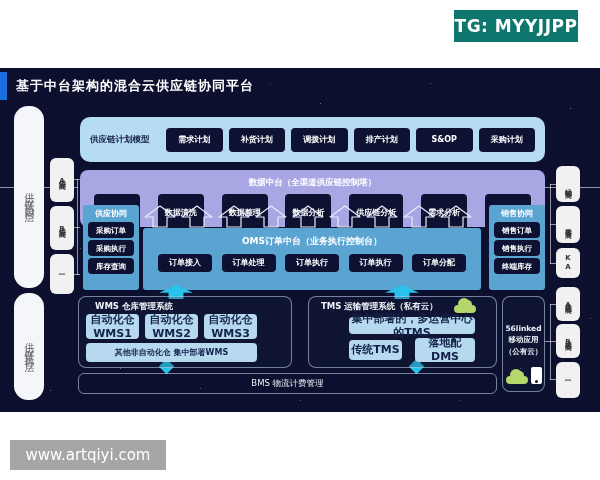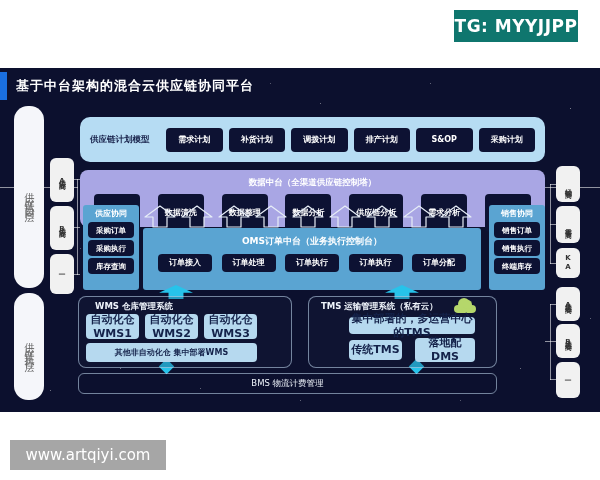--- a/index.html
+++ b/index.html
@@ -257,20 +257,29 @@
 
     <div class="ob" style="left:308px;top:228px;width:189px;height:72px">
       <div class="ob-title" style="left:12px;top:4px">TMS 运输管理系统（私有云）</div>
       <div class="cloud sm" style="position:absolute;right:20px;top:8px"></div>
       <div class="lb" style="left:40px;top:20px;width:126px;height:17px">集中部署的，多运营中心的TMS</div>
       <div class="lb" style="left:40px;top:43px;width:53px;height:20px">传统TMS</div>
       <div class="lb" style="left:106px;top:41px;width:60px;height:24px">落地配
 DMS</div>
     </div>
 
+    <div class="ob" style="left:502px;top:228px;width:43px;height:96px">
+      <div class="mobile-label">56linked
+移动应用
+（公有云）</div>
+      <div class="icons-row">
+        <div class="cloud sm"></div>
+        <div class="phone"></div>
+      </div>
+    </div>
 
     <div class="bms">
       <span>BMS 物流计费管理</span>
     </div>
   </div>
 
   <div class="site-badge">www.artqiyi.com</div>
 </div>
 
 </body></html>

